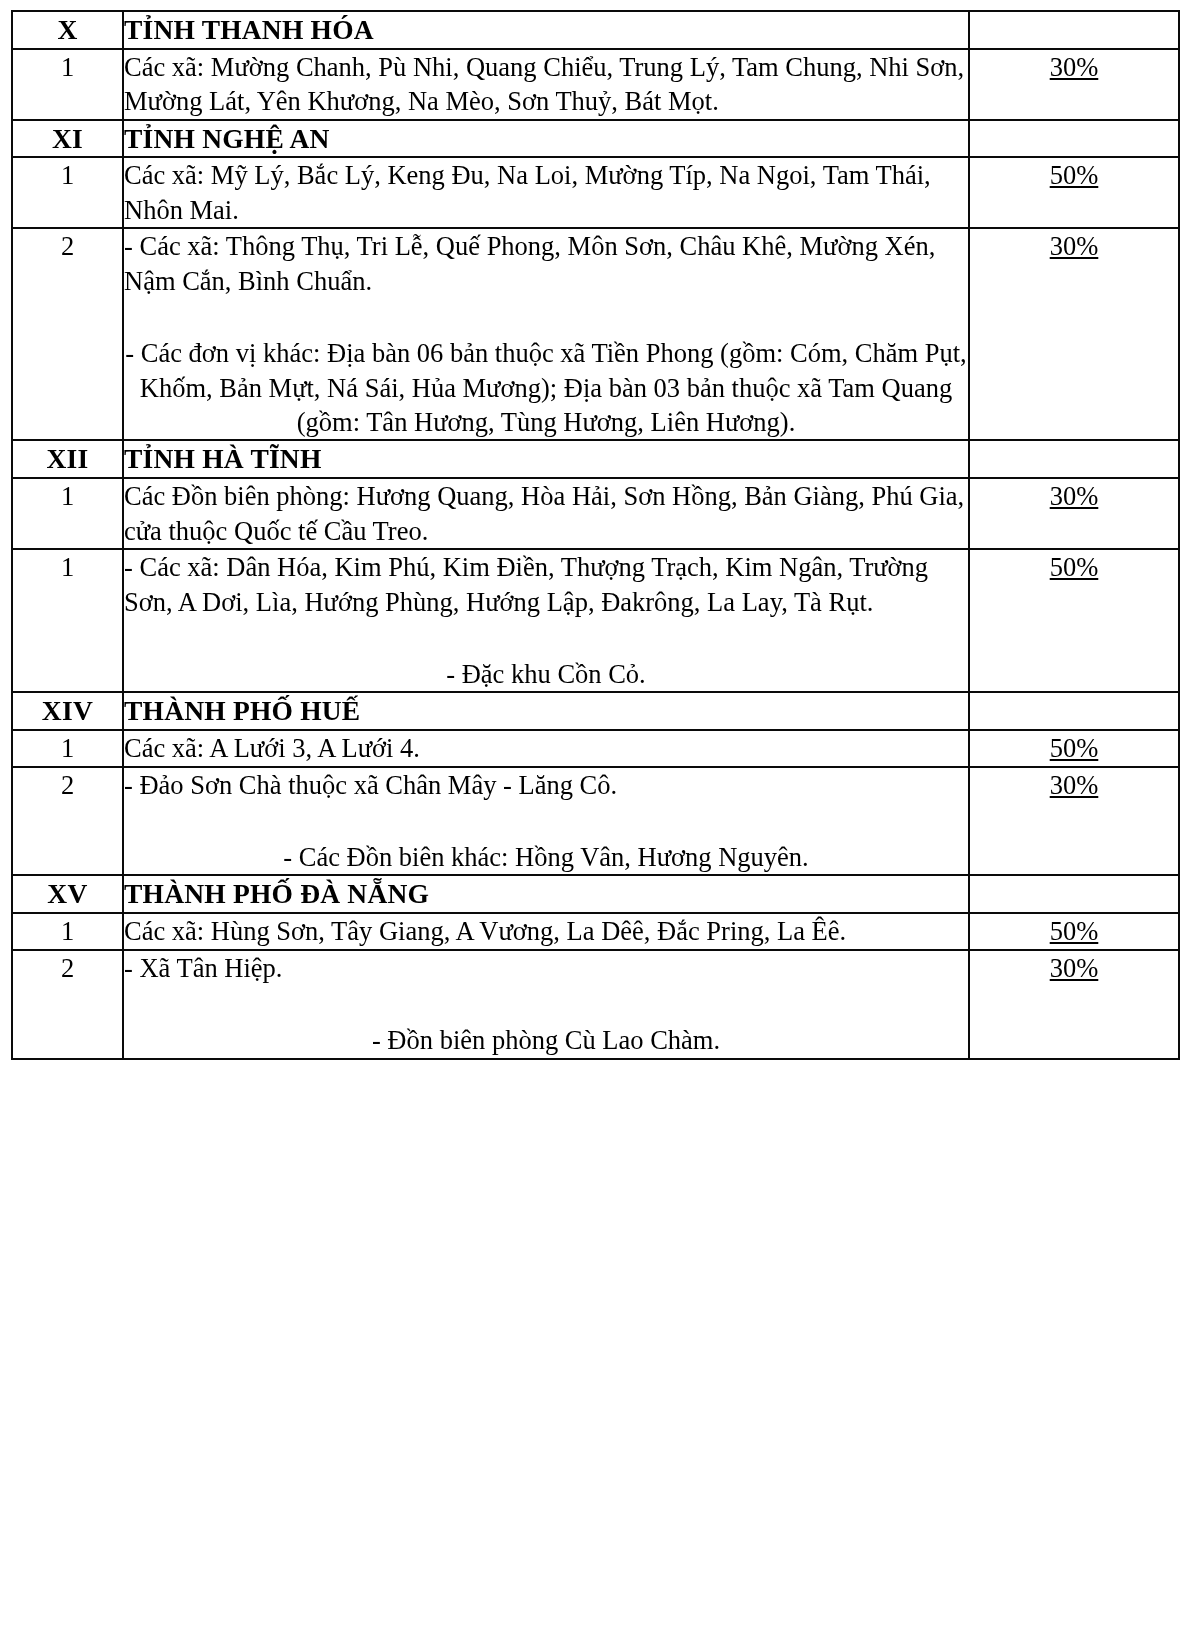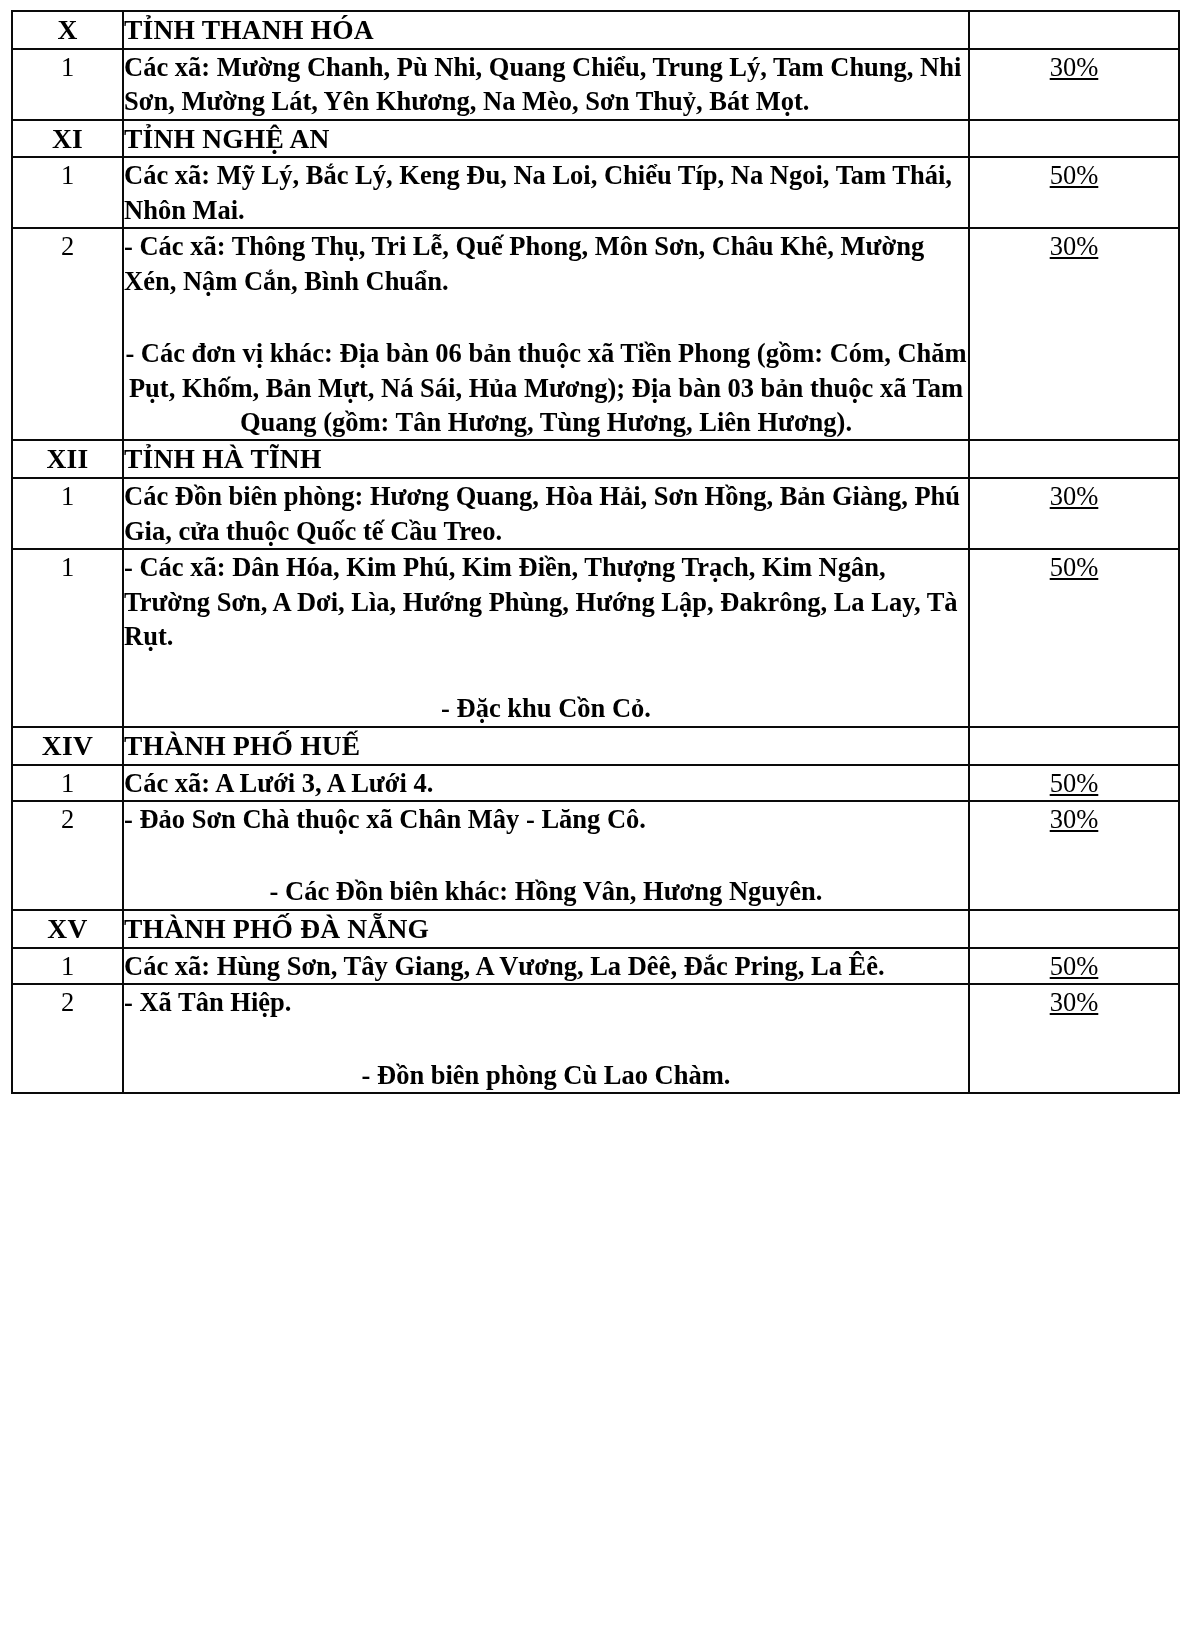--- a/index.html
+++ b/index.html
@@ -63,21 +63,20 @@
     margin-left: 44px;
   }
   .cell-body.is-section {
     font-weight: bold;
     font-size: 27.5px;
     letter-spacing: 0.2px;
     white-space: nowrap;
   }
   .cell-body p {
     margin: 0;
-    font-weight: bold;
   }
   .cell-body p + p {
     margin-top: 38px;
     text-align: center;
   }
 
   
   .cell-pct {
     text-align: center;
     padding: 9px 4px 10px 4px;
@@ -113,21 +112,21 @@
           <td class="cell-pct">30%</td>
         </tr>
         <tr>
           <td class="cell-idx is-section">XI</td>
           <td class="cell-body is-section">TỈNH NGHỆ AN</td>
           <td class="blank"></td>
         </tr>
         <tr>
           <td class="cell-idx">1</td>
           <td class="cell-body">
-            <p>Các xã: Mỹ Lý, Bắc Lý, Keng Đu, Na Loi, Chiểu Típ, Na Ngoi, Tam Thái, Nhôn Mai.</p>
+            <p>Các xã: Mỹ Lý, Bắc Lý, Keng Đu, Na Loi, Mường Típ, Na Ngoi, Tam Thái, Nhôn Mai.</p>
           </td>
           <td class="cell-pct">50%</td>
         </tr>
         <tr>
           <td class="cell-idx">2</td>
           <td class="cell-body">
             <p>- Các xã: Thông Thụ, Tri Lễ, Quế Phong, Môn Sơn, Châu Khê, Mường Xén, Nậm Cắn, Bình Chuẩn.</p>
             <p>- Các đơn vị khác: Địa bàn 06 bản thuộc xã Tiền Phong (gồm: Cóm, Chăm Pụt, Khốm, Bản Mựt, Ná Sái, Hủa Mương); Địa bàn 03 bản thuộc xã Tam Quang (gồm: Tân Hương, Tùng Hương, Liên Hương).</p>
           </td>
           <td class="cell-pct">30%</td>

